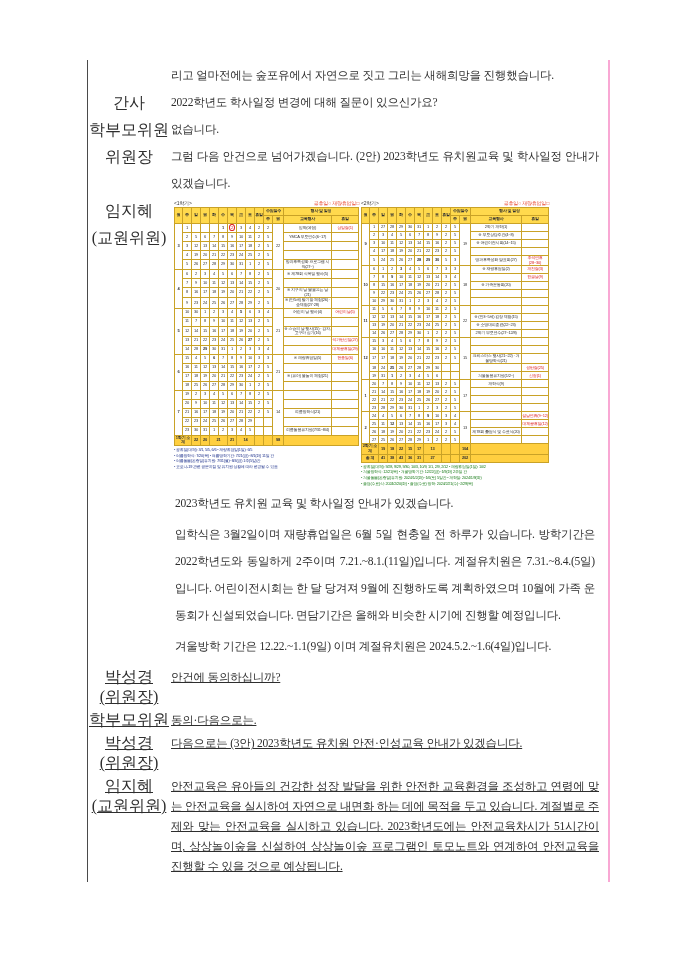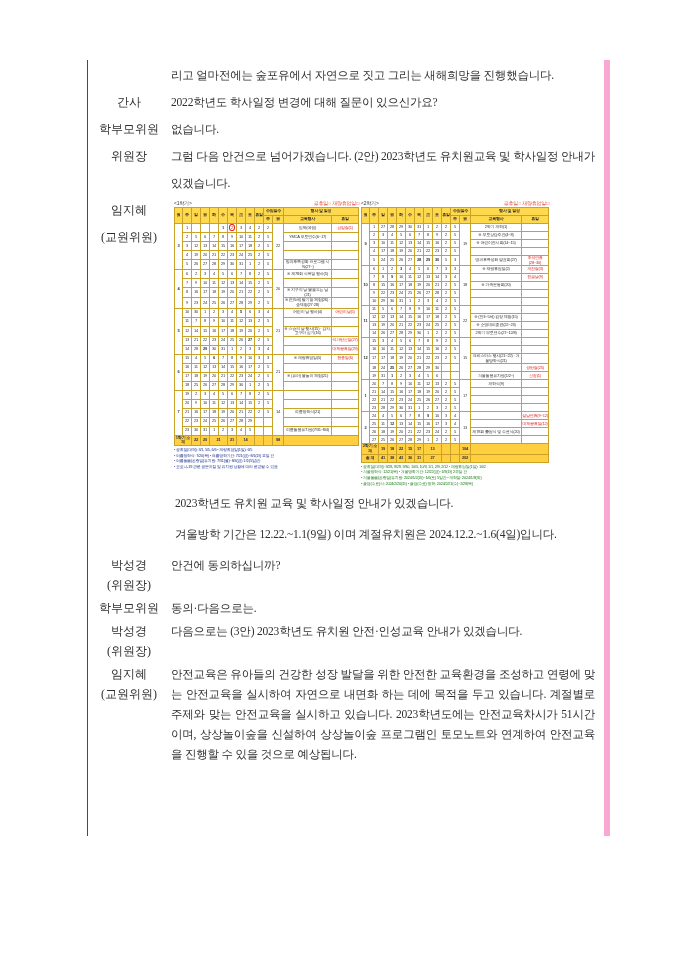--- a/index.html
+++ b/index.html
@@ -2,29 +2,29 @@
 <html><head>
 <meta charset="utf-8">
 <style>
   html,body{margin:0;padding:0;}
   body{
     width:690px;height:975px;overflow:hidden;background:#ffffff;
     font-family:"Liberation Serif","DejaVu Serif",serif;color:#2e2e2e;
   }
   .doc{
     width:523px;margin:60px 0 0 87px;box-sizing:border-box;
-    border-left:1px solid #4a4a4a;border-right:6px solid #f9a8d4;
+    border-left:1px solid #4a4a4a;border-right:2px solid #f9a8d4;
     padding:2px 0 6px 0;min-height:776px;
   }
   .row{display:flex;align-items:flex-start;margin:0;}
-  .speaker{flex:0 0 82px;width:82px;text-align:center;font-size:12px;}
+  .speaker{flex:0 0 82px;width:82px;text-align:center;font-size:16px;}
   .speech{flex:1;padding:0 9px 0 1px;font-size:11.5px;text-align:justify;letter-spacing:-0.2px;}
   .speech p{margin:4px;}
   .top .speaker,.top .speech{line-height:27px;}
-  .bot .speaker,.bot .speech{line-height:20px;}
+  .bot .speaker,.bot .speech{line-height:20px;text-decoration:underline;}
   .bot{margin-top:3px;}
 
   
   .cal-figure{display:flex;gap:2px;margin:2px 0 3px 3px;}
   .cal-box{width:185px;font-family:"Liberation Sans","DejaVu Sans",sans-serif;}
   .cal-box.compact{width:188px;}
   .cal-cap{display:flex;justify-content:space-between;font-size:5px;line-height:8px;color:#333;}
   .cal-cap .lg{color:#e8452c;}
   table.cal{border-collapse:collapse;width:100%;table-layout:fixed;}
   table.cal th,table.cal td{
@@ -951,21 +951,22 @@
             </table>
             <div class="fnotes" style="color: rgb(21, 122, 21);">
               <div>• 공휴일(대체): 9/28, 9/29, 9/30, 10/3, 10/9, 1/1, 2/9, 2/12    • 재량휴업일(1일): 10/2</div>
               <div>• 겨울방학식: 12/21(목)    • 겨울방학기간: 12/22(금)~1/9(화) 2주일 간</div>
               <div>• 겨울돌봄(온종일)유치원: 2024/1/2(화)~1/6(토) 5일간    • 개학일: 2024/1/9(화)</div>
               <div>• 졸업(수료)식: 2024/2/20(화)    • 졸업(수료) 방학: 2024/2/21(수)~2/29(목)</div>
             </div>
           </div>
         </div>
       <p>2023학년도 유치원 교육 및 학사일정 안내가 있겠습니다.</p>
-      <p>겨울방학 기간은 12.22.~1.1(9일) 이며 계절유치원은 2024.12.2.~1.6(4일)입니다.</p>
+      <p>입학식은 3월2일이며 재량휴업일은 6월 5일 현충일 전 하루가 있습니다. 방학기간은 2022학년도와 동일하게 2주이며 7.21.~8.1.(11일)입니다. 계절유치원은 7.31.~8.4.(5일)입니다. 어린이전시회는 한 달 당겨져 9월에 진행하도록 계획하였으며 10월에 가족 운동회가 신설되었습니다. 면담기간은 올해와 비슷한 시기에 진행할 예정입니다.</p>
+      <p>겨울방학 기간은 12.22.~1.1(9일) 이며 계절유치원은 2024.5.2.~1.6(4일)입니다.</p>
     </div>
   </div>
 
   <div class="row bot">
     <div class="speaker">
       <div>박성경</div>
       <div>(위원장)</div>
     </div>
     <div class="speech">안건에 동의하십니까?</div>
   </div>

